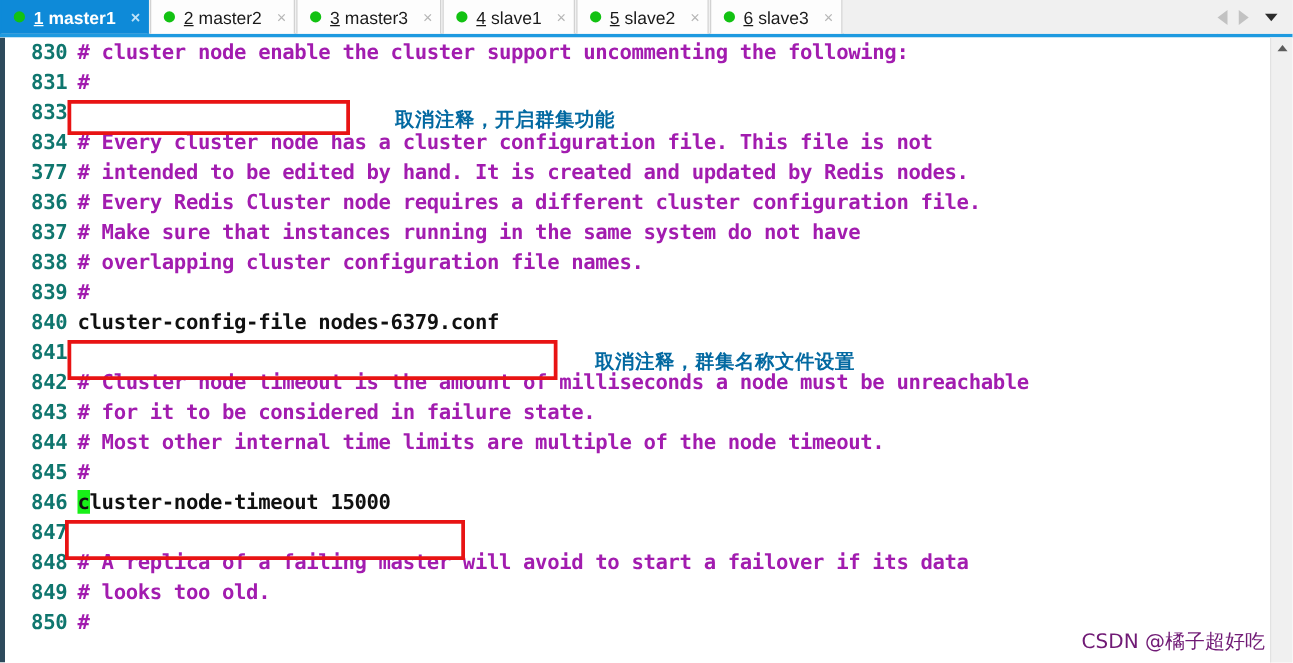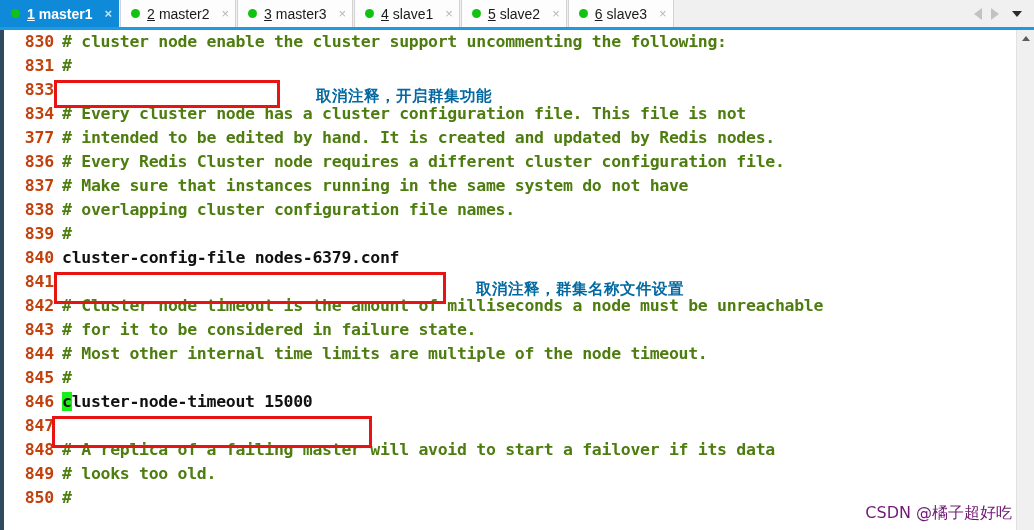--- a/index.html
+++ b/index.html
@@ -121,28 +121,28 @@
     height: 24px;
     line-height: 24px;
     white-space: pre;
     font-family: "DejaVu Sans Mono", "Liberation Mono", monospace;
     font-size: 16.5px;
   }
   .ln {
     display: inline-block;
     width: 50px;
     text-align: right;
-    color: #c2410c;
+    color: #0f766e;
     font-weight: bold;
     letter-spacing: -0.2px;
   }
   .code {
     display: inline-block;
     padding-left: 8px;
-    color: #4d7c0f;
+    color: #a21caf;
     font-weight: bold;
     letter-spacing: -0.3px;
   }
   .code.cfg {
     color: #111111;
   }
   .cursor {
     background: #18f018;
     color: #111111;
   }

